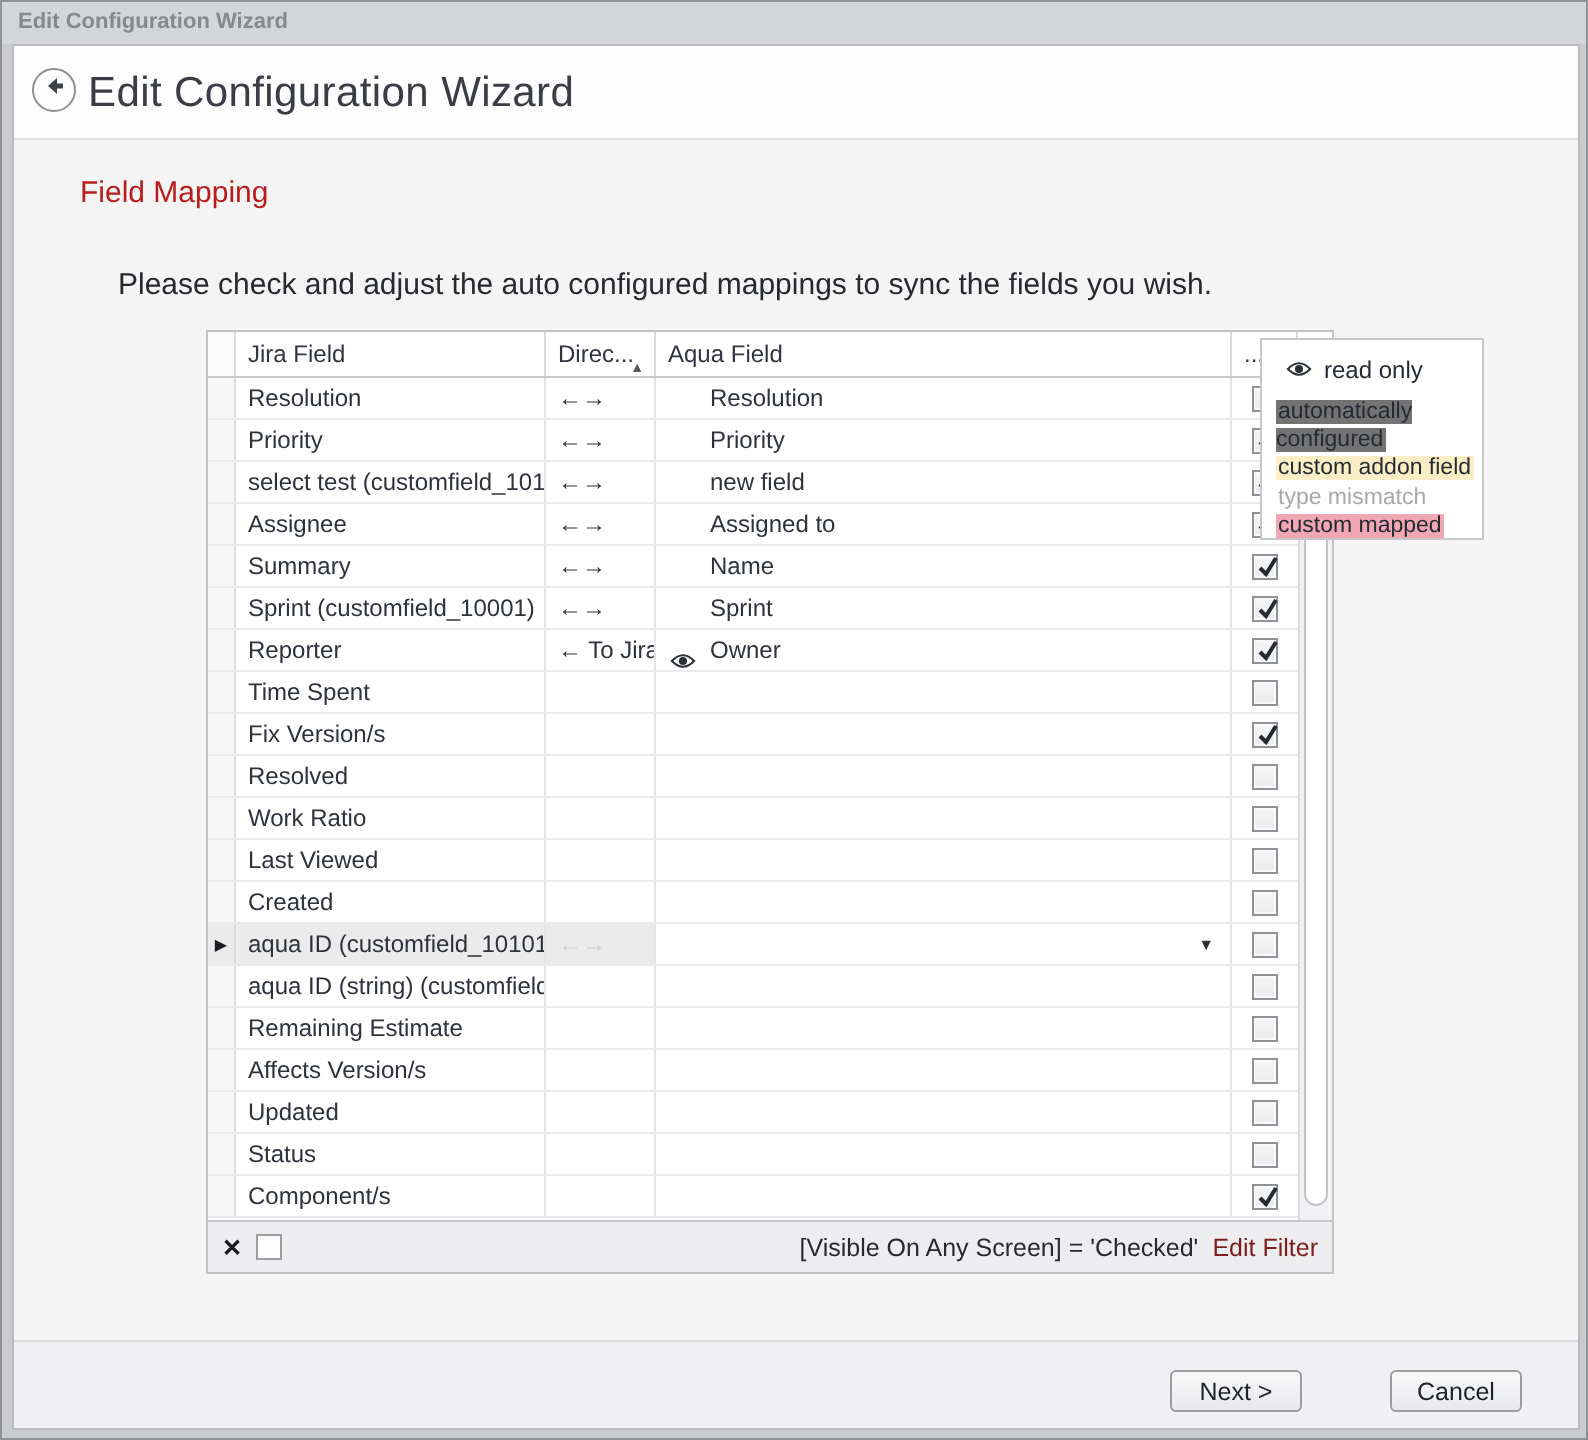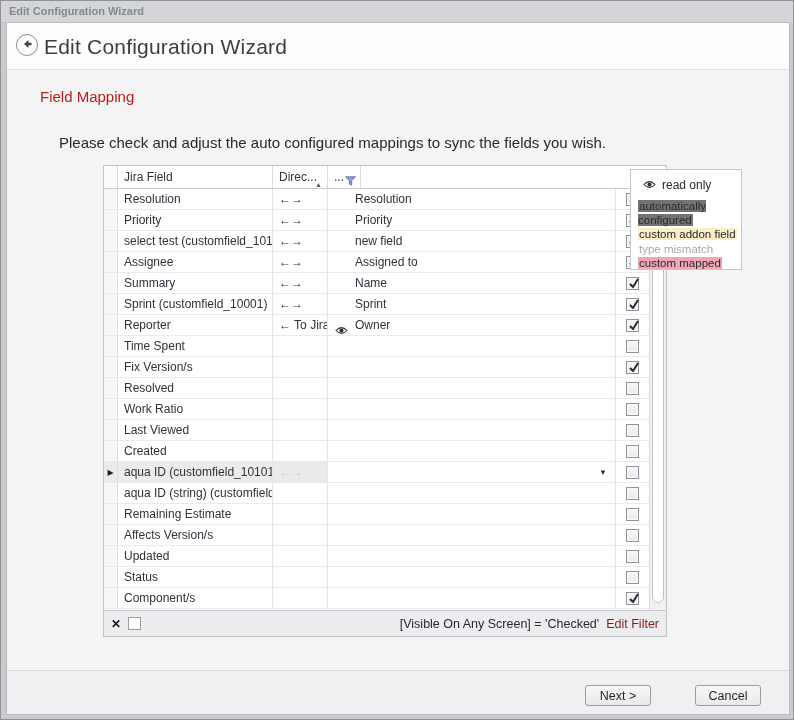--- a/index.html
+++ b/index.html
@@ -151,20 +151,21 @@
     <div class="instruction">Please check and adjust the auto configured mappings to sync the fields you wish.</div>
 
     <div class="grid">
       <div class="grid-header">
         <div class="h-cell h-ind"></div>
         <div class="h-cell h-jira">Jira Field</div>
         <div class="h-cell h-dir">
           <span>Direc...</span>
           <span class="sort-icon">▲</span>
         </div>
+        <div class="h-cell h-aqua">Aqua Field</div>
         <div class="h-cell h-chk">
           <span>...</span>
           <span class="funnel">
             <svg width="11" height="10" viewBox="0 0 11 10">
                 <path d="M0.5 0.8 H10.5 L6.7 4.6 V9.2 L4.3 7.9 V4.6 Z" fill="#8ea0d2" stroke="#5a73b5" stroke-width="0.9"></path>
               </svg>
           </span>
         </div>
         <div class="h-cell h-sb"></div>
       </div>

